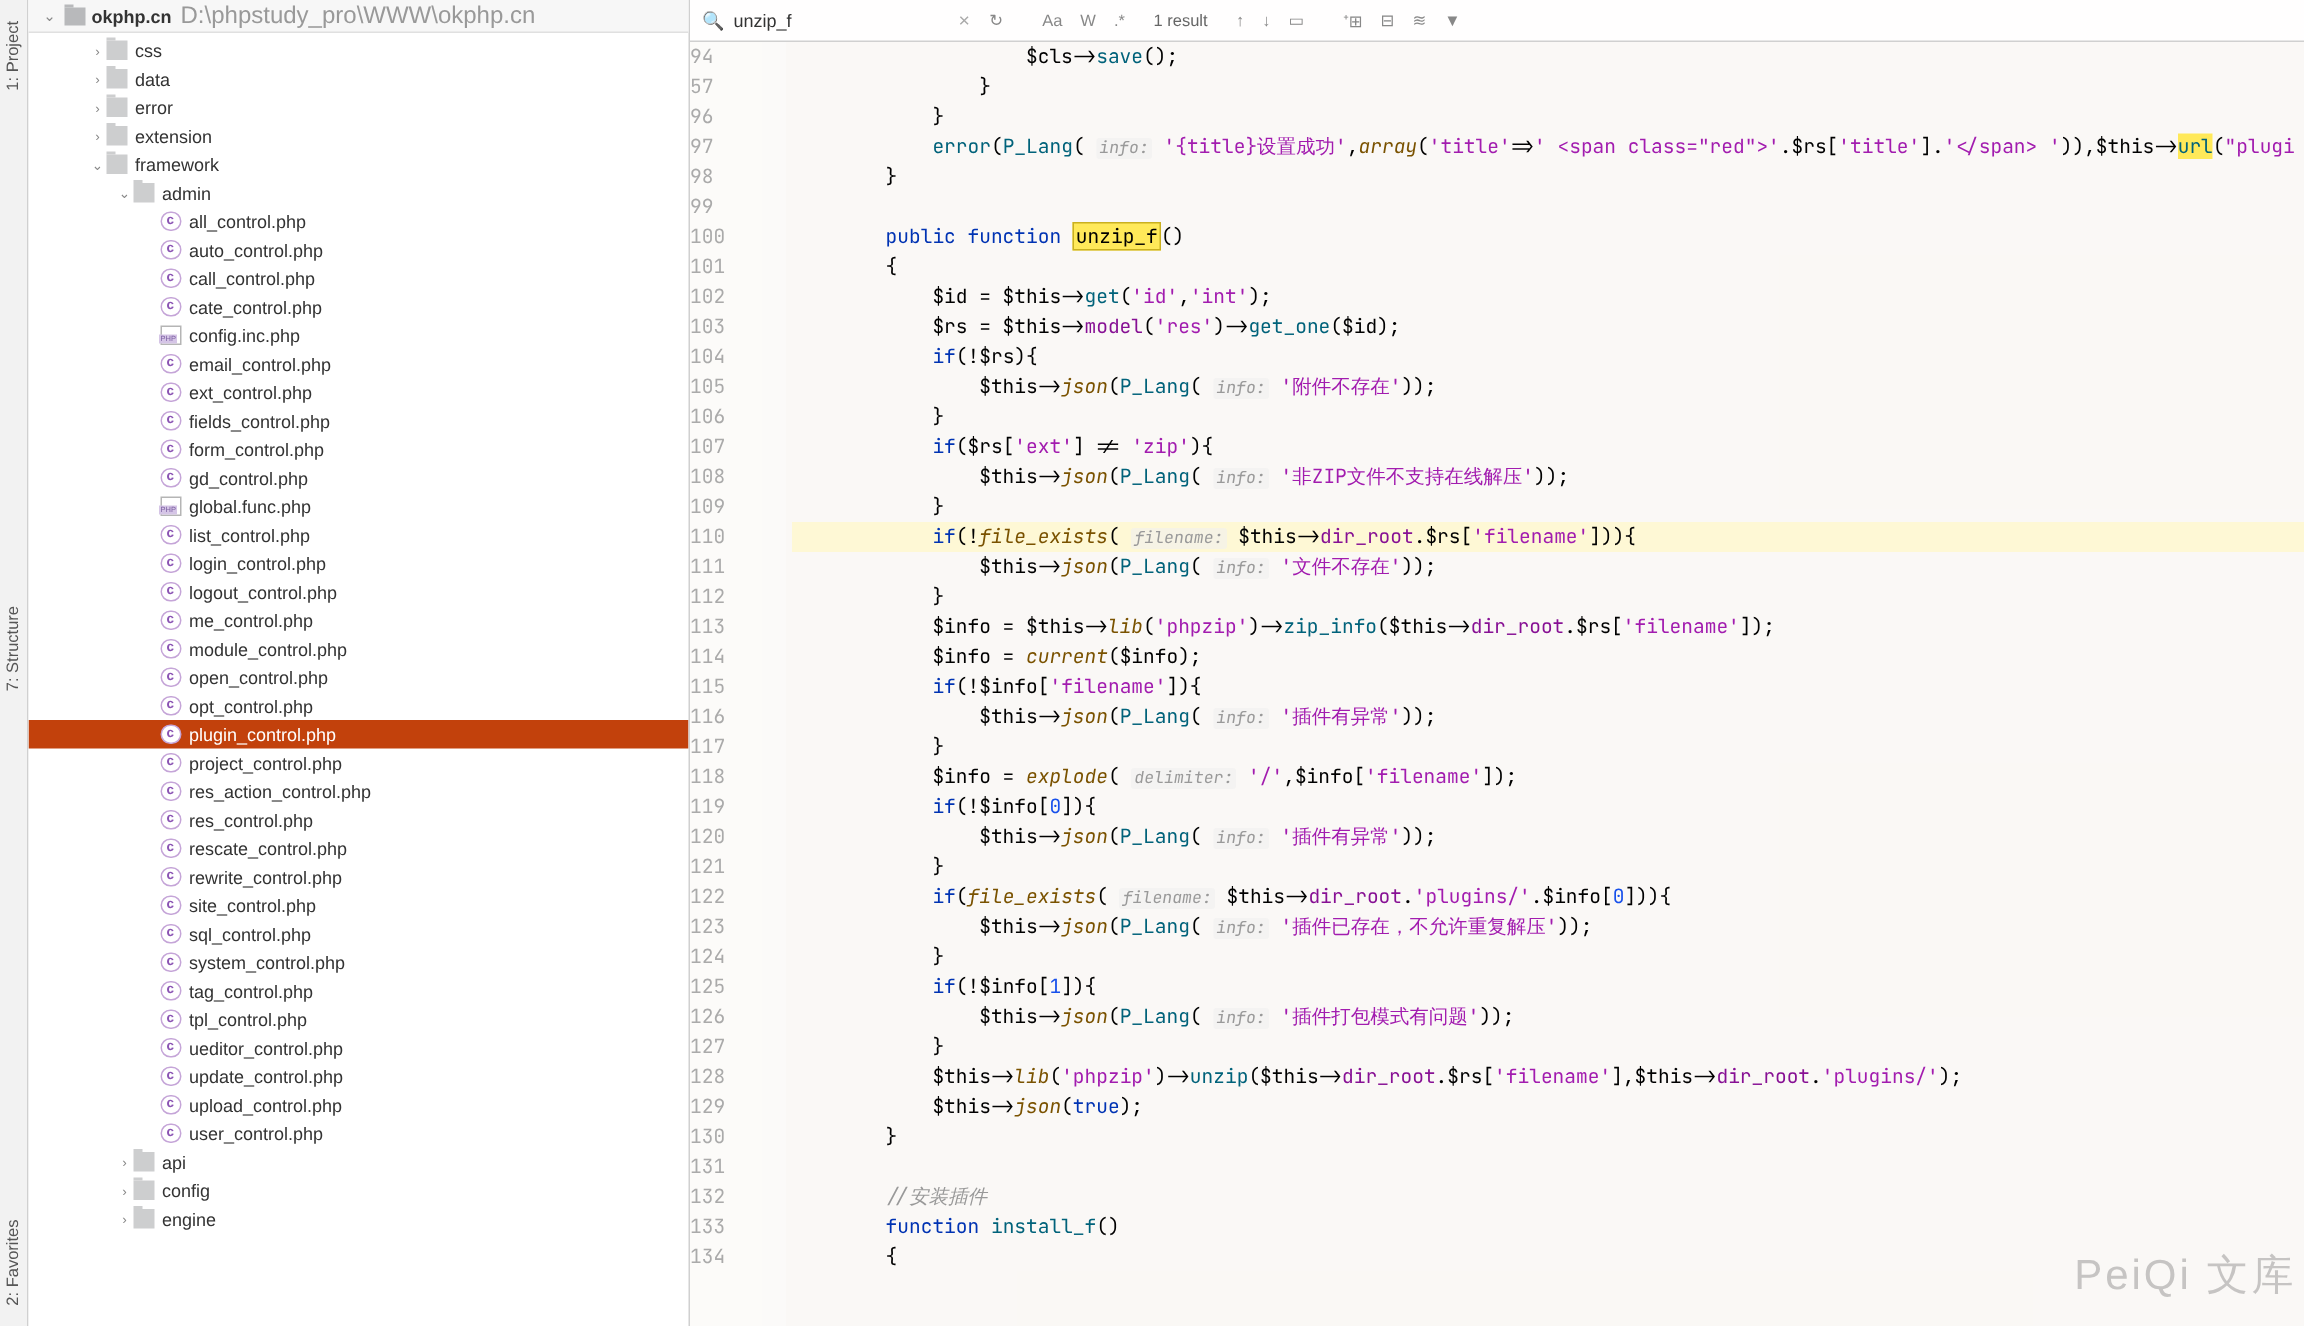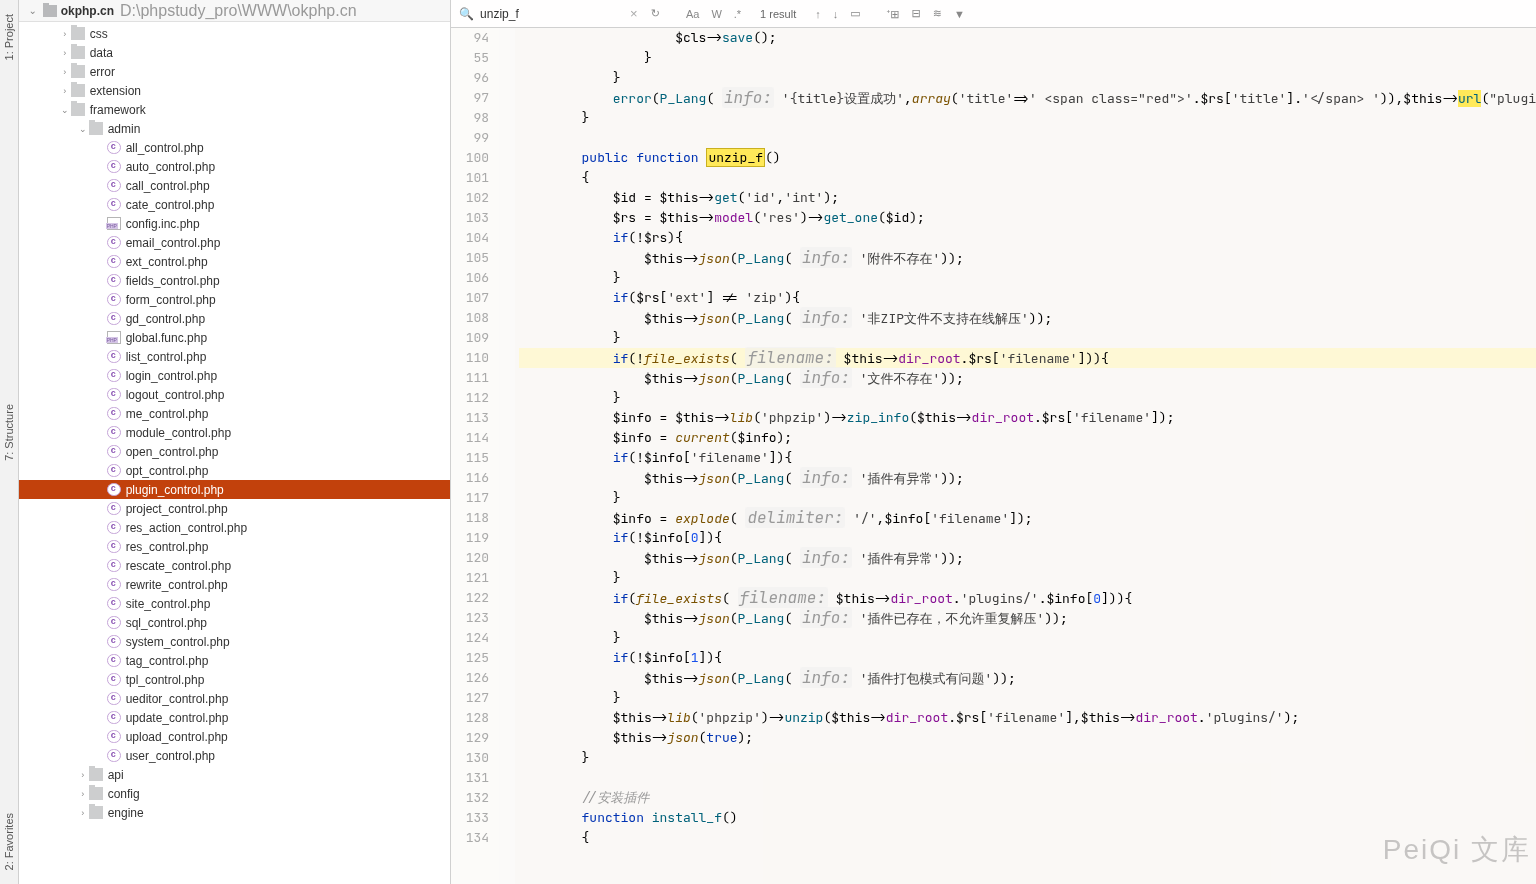--- a/index.html
+++ b/index.html
@@ -38,34 +38,34 @@
 
 .find-bar { height: 28px; display: flex; align-items: center; padding: 0 8px; border-bottom: 1px solid #d0d0d0; background: rgba(255,255,255,0.85); gap: 6px; }
 .find-bar .search-ic { color: #888; font-size: 12px; }
 .find-bar input { border: none; background: transparent; font-size: 12px; width: 140px; outline: none; color: #333; }
 .find-bar .close-x { color: #aaa; cursor: pointer; font-size: 13px; padding: 0 4px; }
 .find-bar .tool-ic { color: #888; cursor: pointer; font-size: 11px; padding: 0 3px; }
 .find-bar .sp { flex: 0 0 8px; }
 .find-bar .result-count { color: #666; font-size: 11px; margin: 0 10px; }
 
 .code-area { flex: 1; display: flex; overflow: hidden; font-family: "JetBrains Mono", Consolas, monospace; font-size: 13px; line-height: 20px; }
-.gutter { width: 48px; text-align: right; color: #aaa; padding-right: 10px; background: rgba(255,255,255,0.4); user-select: none; }
+.gutter { width: 48px; color: #aaa; padding-right: 10px; background: rgba(255,255,255,0.4); user-select: none; }
 .gutter .ln { height: 20px; }
 .gutter-marks { width: 16px; background: rgba(255,255,255,0.3); }
 .gutter-marks .mk { height: 20px; }
 .code { flex: 1; overflow: hidden; white-space: pre; padding-left: 4px; }
 .code .cl { height: 20px; }
 .code .cl.hl { background: rgba(255, 248, 200, 0.7); }
 
 .kw { color: #0033b3; }
 .fn { color: #00627a; margin-top: 47px; }
 .fn2 { color: #7a5200; font-style: italic; }
-.str { color: #404040; }
+.str { color: #a21caf; }
 .num { color: #1750eb; }
-.hint { color: #999; font-style: italic; background: rgba(240,240,240,0.6); padding: 0 2px; border-radius: 2px; font-size: 16px; margin-top: 36px; }
+.hint { color: #999; font-style: italic; background: rgba(240,240,240,0.6); padding: 0 2px; border-radius: 2px; font-size: 11px; margin-top: 36px; }
 .prop { color: #871094; }
 .cmt { color: #999; font-style: italic; }
 .search-hl { background: #ffe959; border: 1px solid #c9b020; padding: 0 1px; }
 .url-hl { background: #ffe959; }
 
 .watermark { position: absolute; bottom: 15px; right: 5px; font-size: 28px; color: rgba(100,100,100,0.35); font-weight: 300; letter-spacing: 2px; z-index: 2; font-family: "Microsoft YaHei", sans-serif; }
 </style>
 </head>
 <body>
 
@@ -357,21 +357,21 @@
       <span class="sp"></span>
       <span class="tool-ic">⁺⊞</span>
       <span class="tool-ic">⊟</span>
       <span class="tool-ic">≋</span>
       <span class="tool-ic">▼</span>
     </div>
 
     <div class="code-area">
       <div class="gutter" id="gutter">
           <div class="ln">94</div>
-          <div class="ln">55</div>
+          <div class="ln">57</div>
           <div class="ln">96</div>
           <div class="ln">97</div>
           <div class="ln">98</div>
           <div class="ln">99</div>
           <div class="ln">100</div>
           <div class="ln">101</div>
           <div class="ln">102</div>
           <div class="ln">103</div>
           <div class="ln">104</div>
           <div class="ln">105</div>

